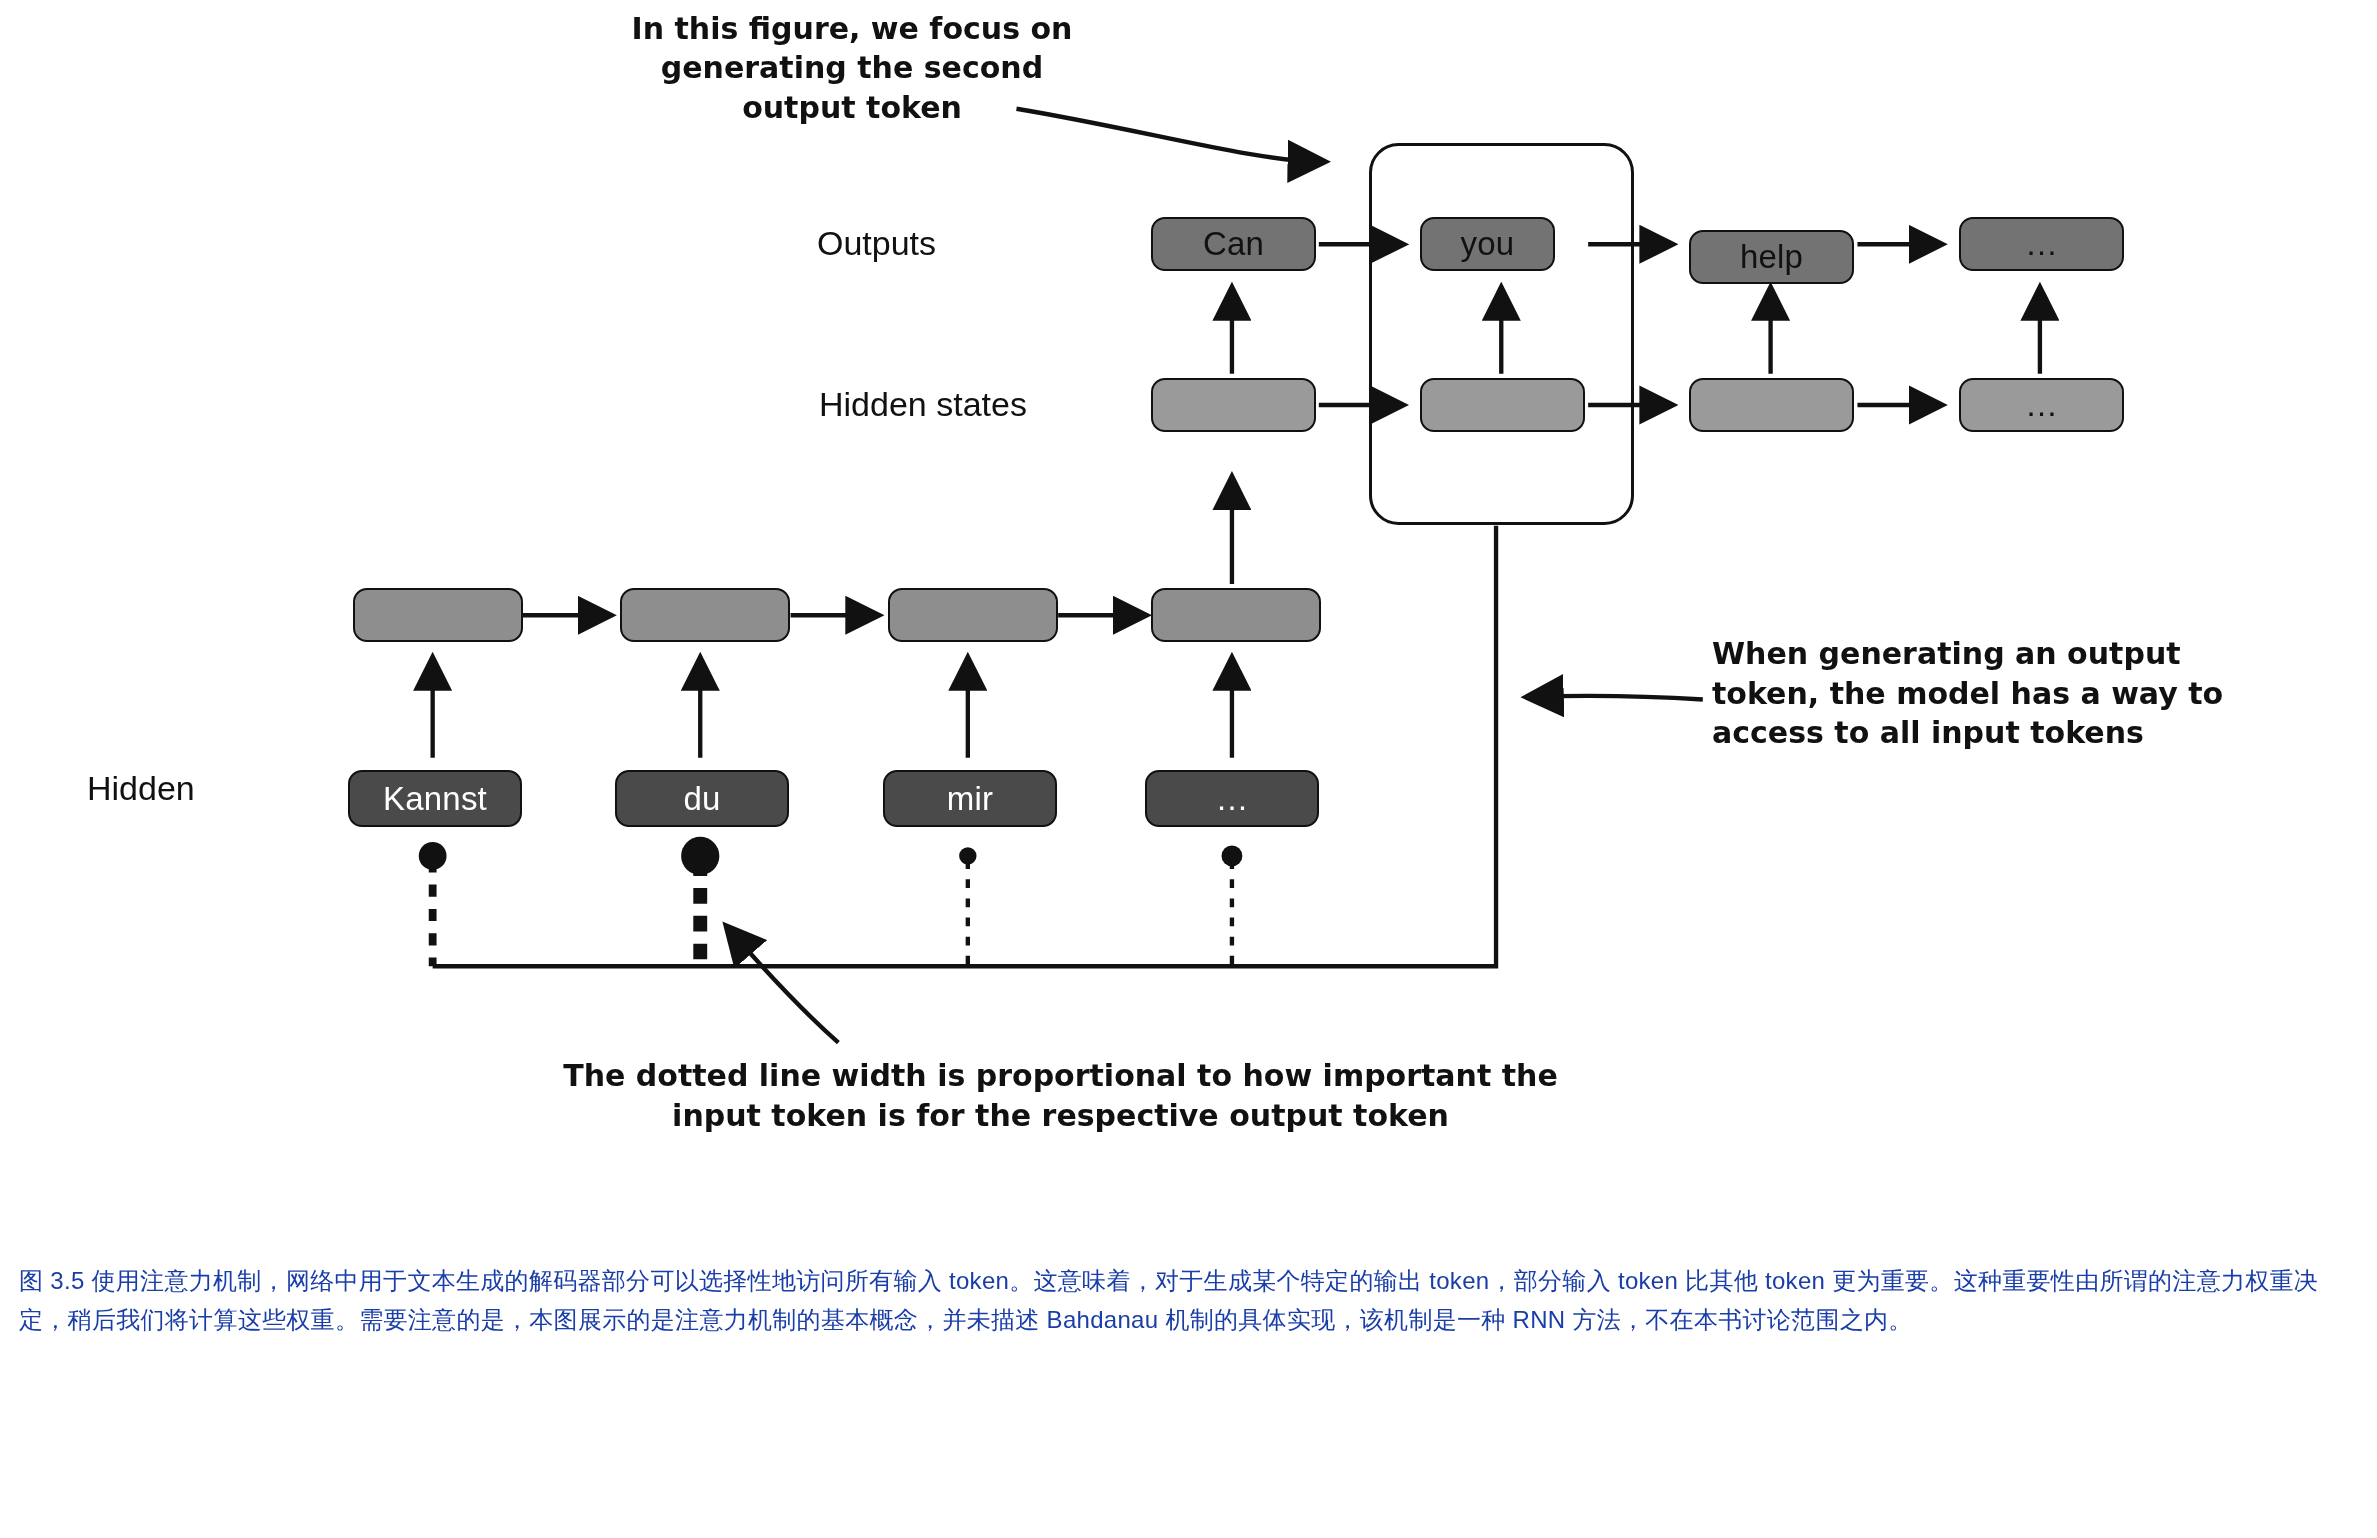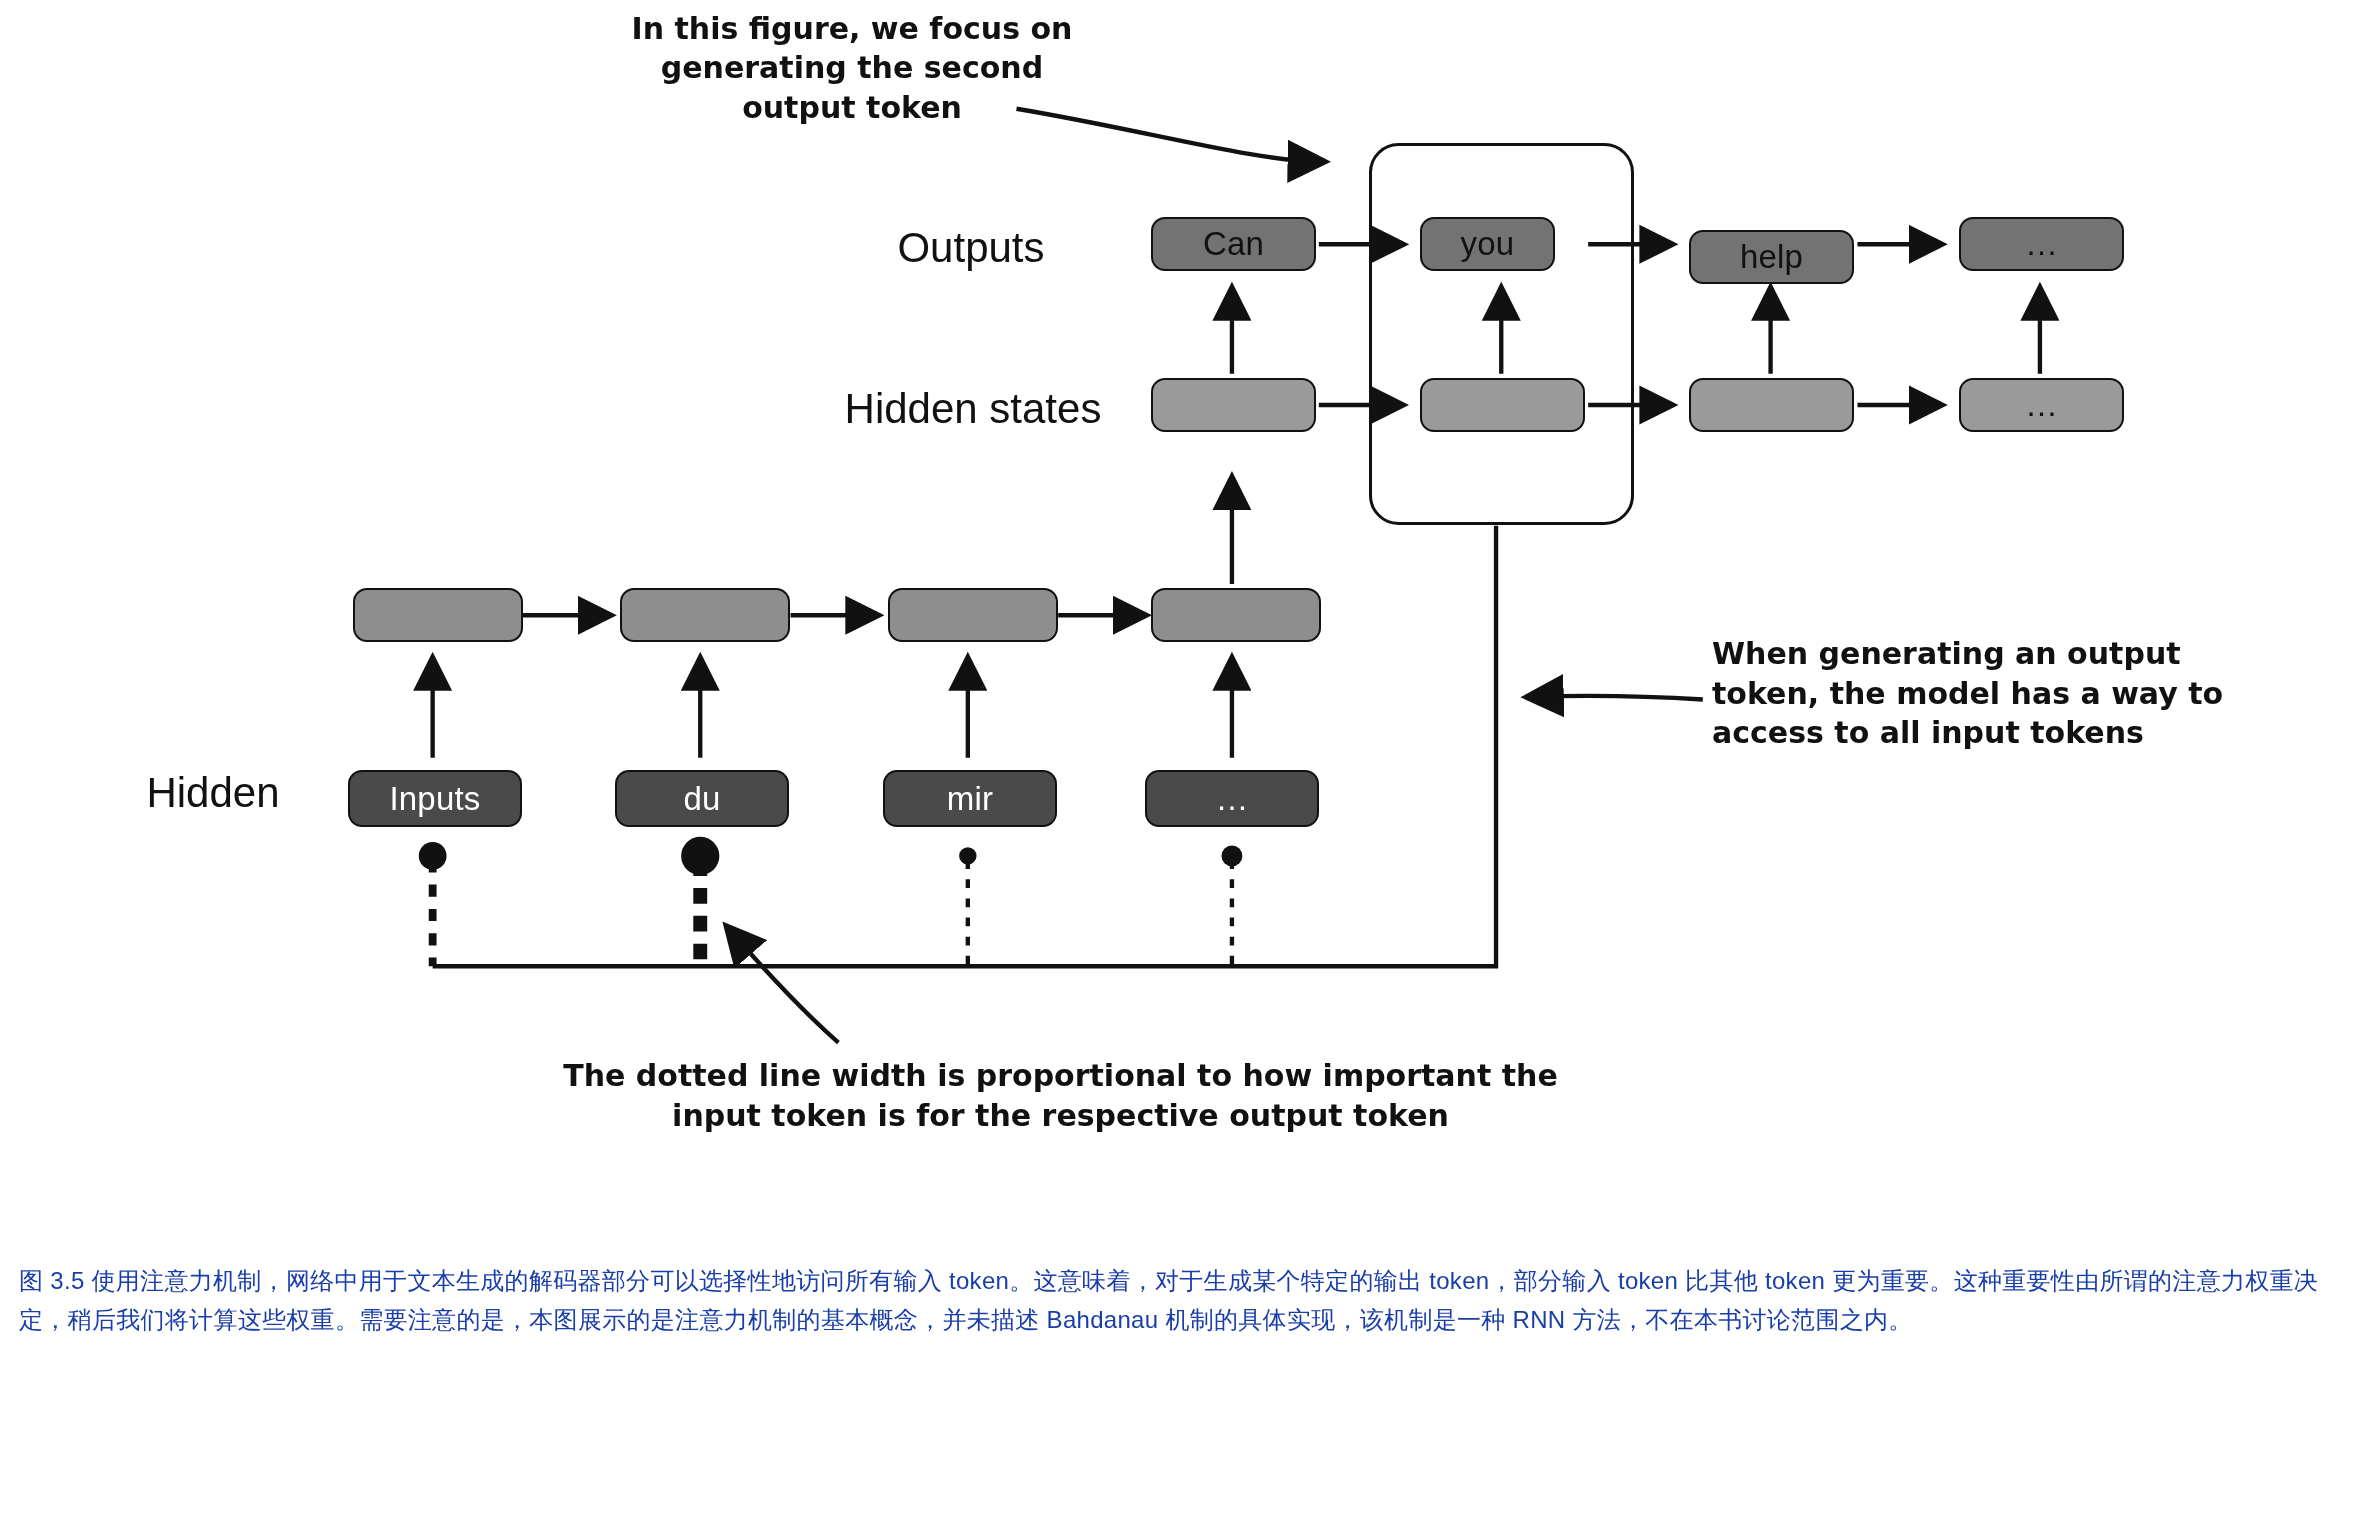--- a/index.html
+++ b/index.html
@@ -56,23 +56,23 @@
     height: 54px;
   }
   .node.input {
     background: #4a4a4a;
     color: #ffffff;
     height: 57px;
   }
 
   .row-label {
     position: absolute;
-    font-size: 42px;
-    color: #111111;
-    text-align: center;
+    font-size: 34px;
+    color: #111111;
+    text-align: left;
     white-space: nowrap;
   }
 
   .annot {
     position: absolute;
     font-family: "DejaVu Sans", sans-serif;
     font-weight: 700;
     font-size: 30px;
     color: #111111;
     line-height: 1.32;
@@ -174,21 +174,21 @@
   <div class="node hidden" style="left:1151px; top:378px; width:165px;"></div>
   <div class="node hidden" style="left:1420px; top:378px; width:165px;"></div>
   <div class="node hidden" style="left:1689px; top:378px; width:165px;"></div>
   <div class="node hidden" style="left:1959px; top:378px; width:165px;">…</div>
 
   <div class="node encoder" style="left:353px; top:588px; width:170px;"></div>
   <div class="node encoder" style="left:620px; top:588px; width:170px;"></div>
   <div class="node encoder" style="left:888px; top:588px; width:170px;"></div>
   <div class="node encoder" style="left:1151px; top:588px; width:170px;"></div>
 
-  <div class="node input" style="left:348px; top:770px; width:174px;">Inputs</div>
+  <div class="node input" style="left:348px; top:770px; width:174px;">Kannst</div>
   <div class="node input" style="left:615px; top:770px; width:174px;">du</div>
   <div class="node input" style="left:883px; top:770px; width:174px;">mir</div>
   <div class="node input" style="left:1145px; top:770px; width:174px;">…</div>
 
   <div class="annot left" style="left:1712px; top:634px; width:626px; white-space: pre-line;">When generating an output
 token, the model has a way to
 access to all input tokens</div>
 
   <div class="annot center" style="left:600px; top:8.7px; width:504px; white-space: pre-line;">In this figure, we focus on
 generating the second

